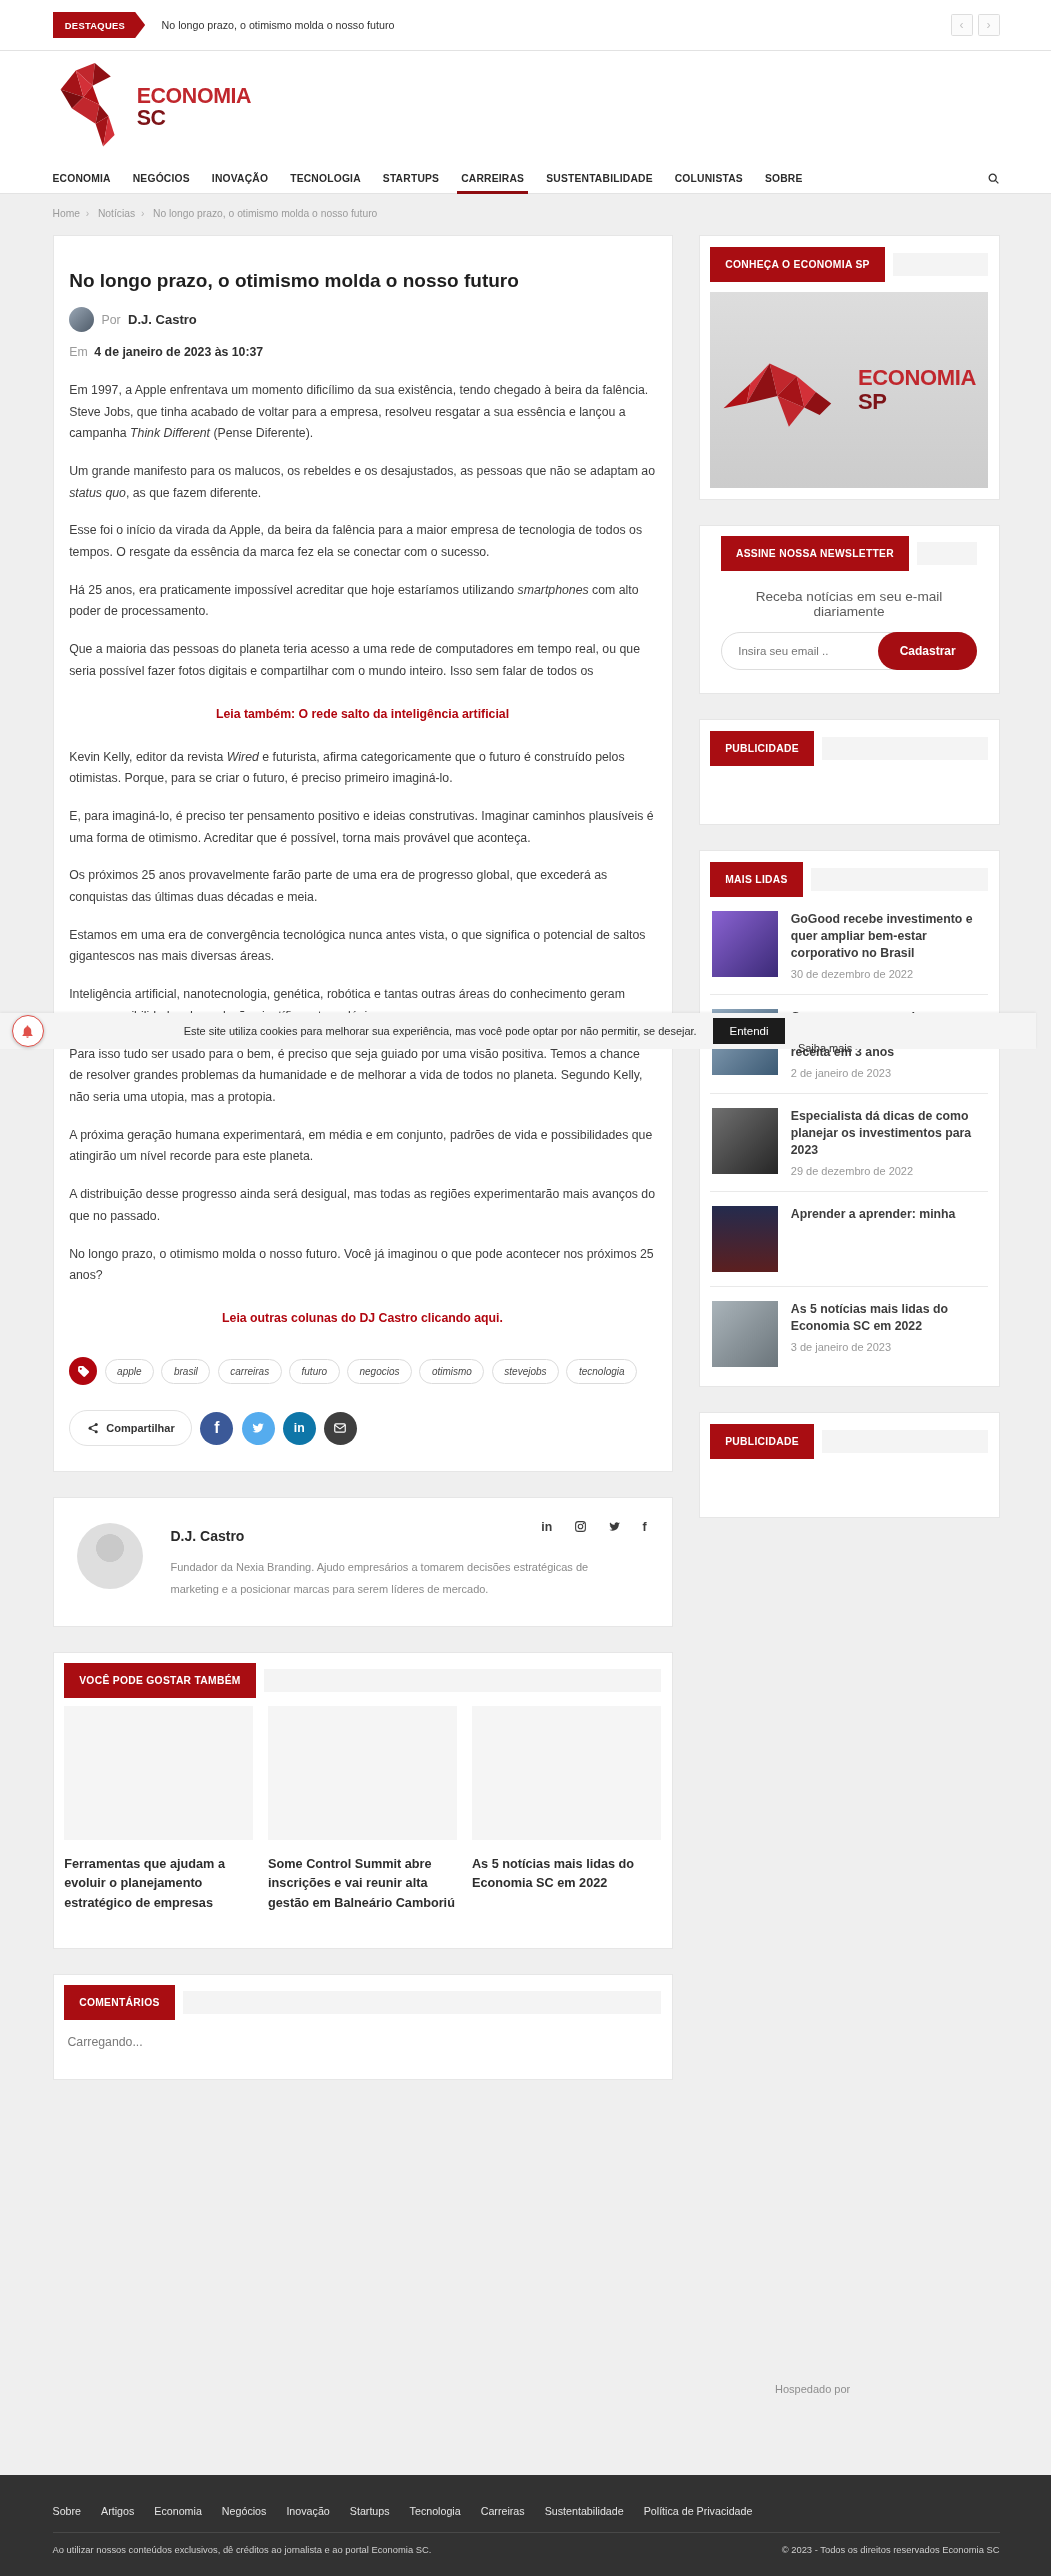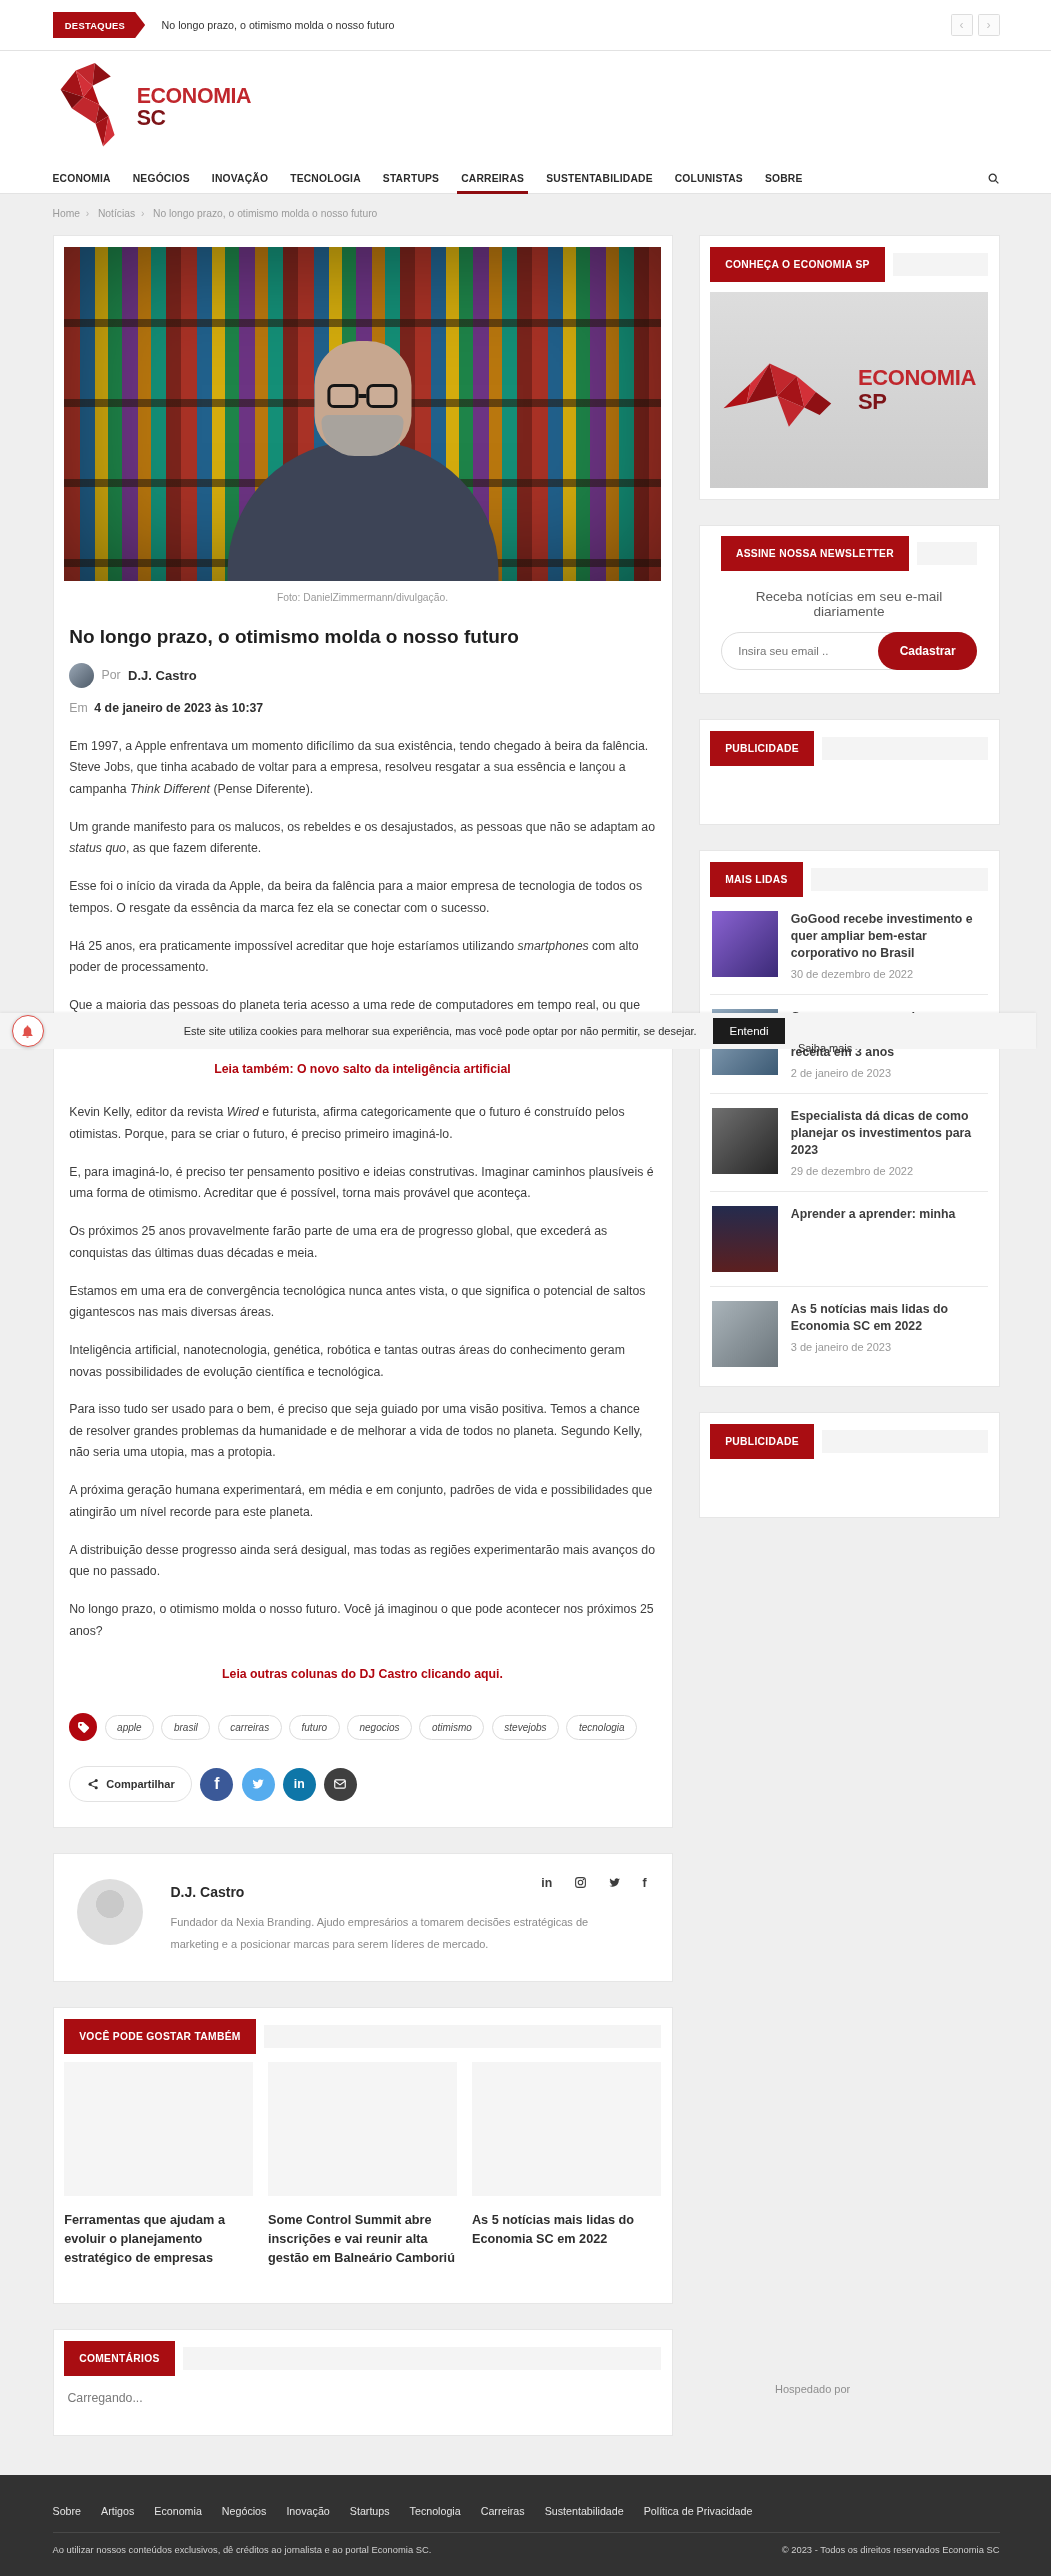--- a/index.html
+++ b/index.html
@@ -249,55 +249,41 @@
         <span class="crumb idx-1"><span>Notícias</span><span class="sep">›</span></span>
       
         <span class="crumb idx-2"><span>No longo prazo, o otimismo molda o nosso futuro</span></span>
       
     </div>
 
     <div class="content">
 
       <div class="main-col">
         <div class="card article-card">
-          <figure>
-            <div class="hero">
-              <div class="torso"></div>
-              <div class="head">
-                <div class="glasses">
-                  <span class="lens"></span>
-                    <span class="bridge"></span>
-                    <span class="lens"></span>
-                </div>
-                <div class="beard"></div>
-              </div>
-            </div>
-            <figcaption class="photo-caption">Foto: DanielZimmermann/divulgação.</figcaption>
-          </figure>
 
           <h1 class="article-title">No longo prazo, o otimismo molda o nosso futuro</h1>
 
           <div class="byline">
             <span class="byline-avatar"></span>
             <span class="byline-prefix">Por</span>
             <span class="byline-author">D.J. Castro</span>
           </div>
 
           <div class="dateline">
             <span class="date-prefix">Em</span>
             <span class="date-value">4 de janeiro de 2023 às 10:37</span>
           </div>
 
           <div class="article-body">
               <p><span>Em 1997, a Apple enfrentava um momento dificílimo da sua existência, tendo chegado à beira da falência. Steve Jobs, que tinha acabado de voltar para a empresa, resolveu resgatar a sua essência e lançou a campanha </span><em>Think Different</em><span> (Pense Diferente).</span></p>
               <p><span>Um grande manifesto para os malucos, os rebeldes e os desajustados, as pessoas que não se adaptam ao </span><em>status quo</em><span>, as que fazem diferente.</span></p>
               <p><span>Esse foi o início da virada da Apple, da beira da falência para a maior empresa de tecnologia de todos os tempos. O resgate da essência da marca fez ela se conectar com o sucesso.</span></p>
               <p><span>Há 25 anos, era praticamente impossível acreditar que hoje estaríamos utilizando </span><em>smartphones</em><span> com alto poder de processamento.</span></p>
               <p><span>Que a maioria das pessoas do planeta teria acesso a uma rede de computadores em tempo real, ou que seria possível fazer fotos digitais e compartilhar com o mundo inteiro. Isso sem falar de todos os</span></p>
-              <p class="red-link"><span>Leia também: O novo salto da inteligência artificial</span></p>
+              <p class="red-link"><span>Leia também: O rede salto da inteligência artificial</span></p>
               <p><span>Kevin Kelly, editor da revista </span><em>Wired</em><span> e futurista, afirma categoricamente que o futuro é construído pelos otimistas. Porque, para se criar o futuro, é preciso primeiro imaginá-lo.</span></p>
               <p><span>E, para imaginá-lo, é preciso ter pensamento positivo e ideias construtivas. Imaginar caminhos plausíveis é uma forma de otimismo. Acreditar que é possível, torna mais provável que aconteça.</span></p>
               <p><span>Os próximos 25 anos provavelmente farão parte de uma era de progresso global, que excederá as conquistas das últimas duas décadas e meia.</span></p>
               <p><span>Estamos em uma era de convergência tecnológica nunca antes vista, o que significa o potencial de saltos gigantescos nas mais diversas áreas.</span></p>
               <p><span>Inteligência artificial, nanotecnologia, genética, robótica e tantas outras áreas do conhecimento geram novas possibilidades de evolução científica e tecnológica.</span></p>
               <p><span>Para isso tudo ser usado para o bem, é preciso que seja guiado por uma visão positiva. Temos a chance de resolver grandes problemas da humanidade e de melhorar a vida de todos no planeta. Segundo Kelly, não seria uma utopia, mas a protopia.</span></p>
               <p><span>A próxima geração humana experimentará, em média e em conjunto, padrões de vida e possibilidades que atingirão um nível recorde para este planeta.</span></p>
               <p><span>A distribuição desse progresso ainda será desigual, mas todas as regiões experimentarão mais avanços do que no passado.</span></p>
               <p><span>No longo prazo, o otimismo molda o nosso futuro. Você já imaginou o que pode acontecer nos próximos 25 anos?</span></p>
               <p class="red-link"><span>Leia outras colunas do DJ Castro clicando aqui.</span></p>

